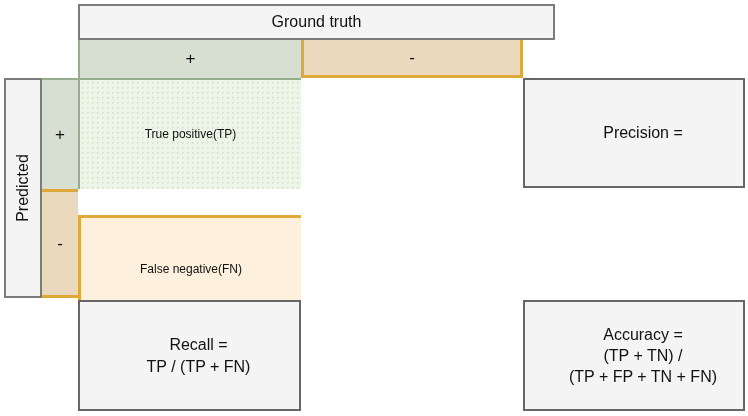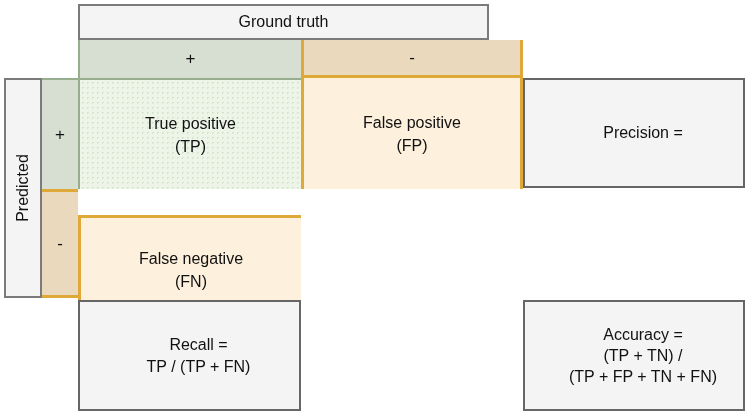--- a/index.html
+++ b/index.html
@@ -31,21 +31,21 @@
   }
   .metric-box {
     background: var(--gray_box_bg);
     border: 2px solid var(--metric_border);
     flex-direction: column;
     font-size: 16px;
     line-height: 22px;
     padding-left: 18px;
   }
   .title-box {
-    left: 78px; top: 4px; width: 411px; height: 36px;
+    left: 78px; top: 4px; width: 477px; height: 36px;
     font-size: 16px;
   }
   .predicted-box {
     left: 4px; top: 78px; width: 38px; height: 220px;
   }
   .vertical-text {
     transform: rotate(-90deg);
     white-space: nowrap;
     font-size: 16px;
   }
@@ -72,22 +72,22 @@
   }
   .row-header-minus {
     left: 42px; top: 189px; width: 36px; height: 109px;
     background: var(--tan_header_bg);
     border-top: 3px solid var(--orange_border);
     border-bottom: 3px solid var(--orange_border);
     font-size: 17px;
   }
   
   .cell {
-    flex-direction: column;
-    font-size: 16px;
+    flex-direction: row;
+    font-size: 12px;
     line-height: 23px;
   }
   .green-cell {
     background-color: var(--green_cell_bg);
     background-image: radial-gradient(var(--green_cell_dot) 1px, transparent 1px);
     background-size: 5px 5px;
   }
   .cream-cell {
     background-color: var(--cream_cell_bg);
   }
@@ -141,24 +141,20 @@
     <span>+</span>
   </div>
   <div class="box row-header-minus">
     <span>-</span>
   </div>
 
   <div class="box cell green-cell tp-cell">
     <div>True positive</div>
     <div>(TP)</div>
   </div>
-  <div class="box cell cream-cell fp-cell">
-    <div>False positive</div>
-    <div>(FP)</div>
-  </div>
   <div class="box cell cream-cell fn-cell">
     <div>False negative</div>
     <div>(FN)</div>
   </div>
 
   <div class="box metric-box precision-box">
     <div>Precision =</div>
   </div>
   <div class="box metric-box recall-box">
     <div>Recall =</div>

